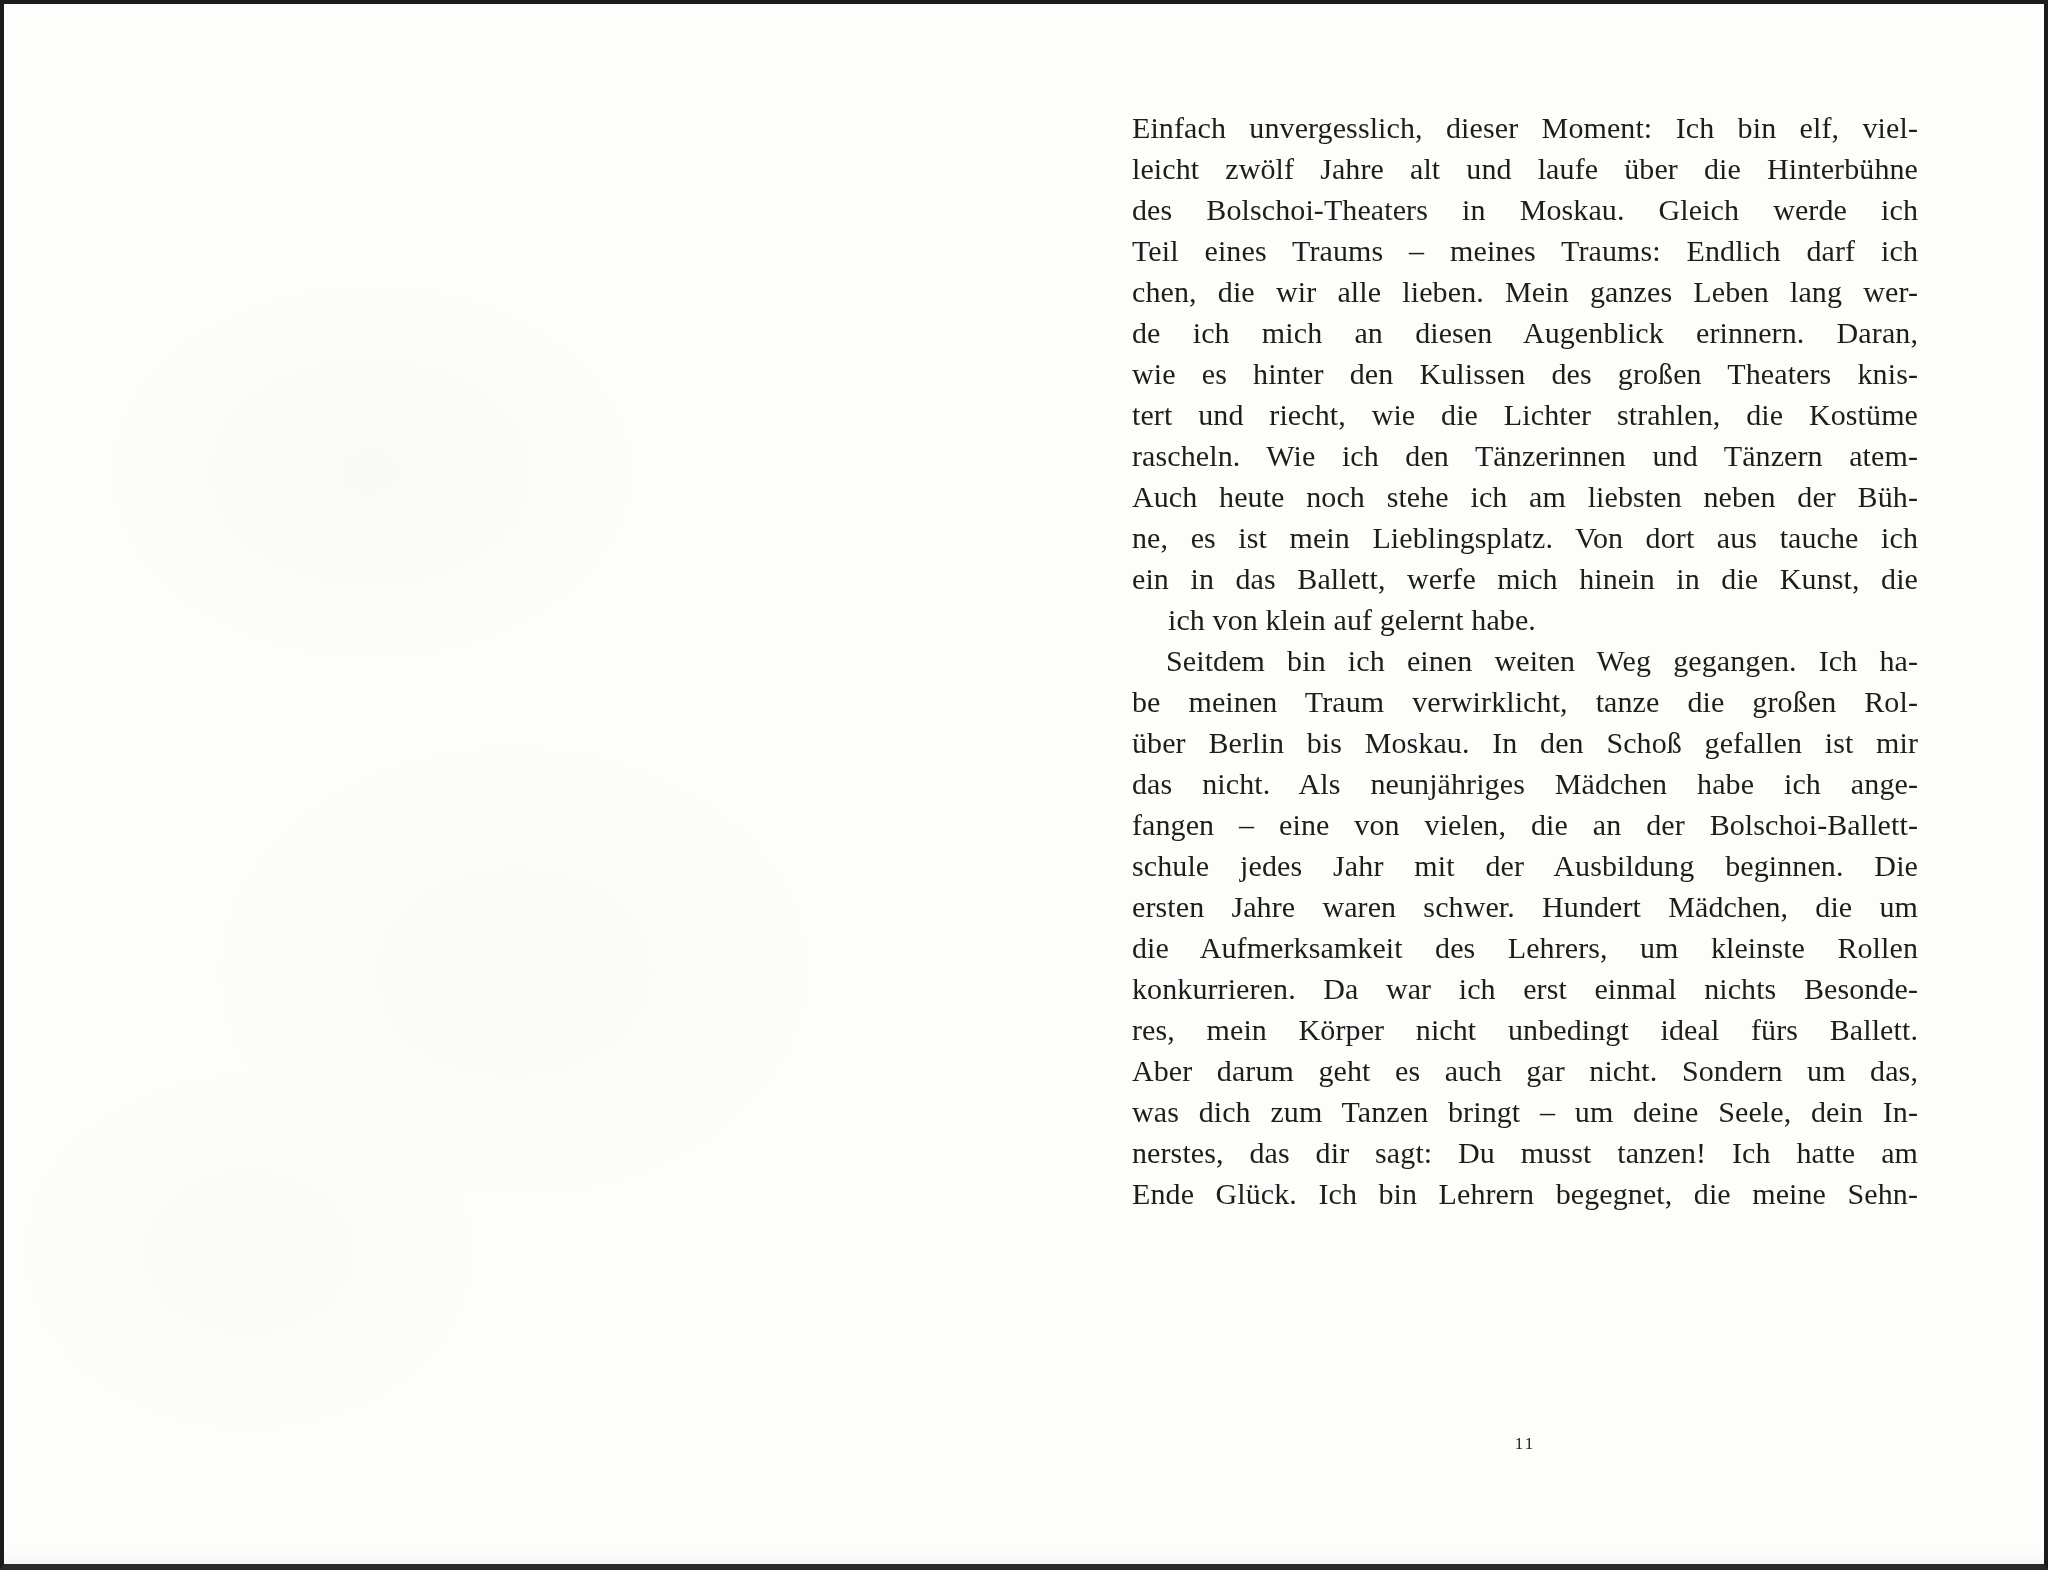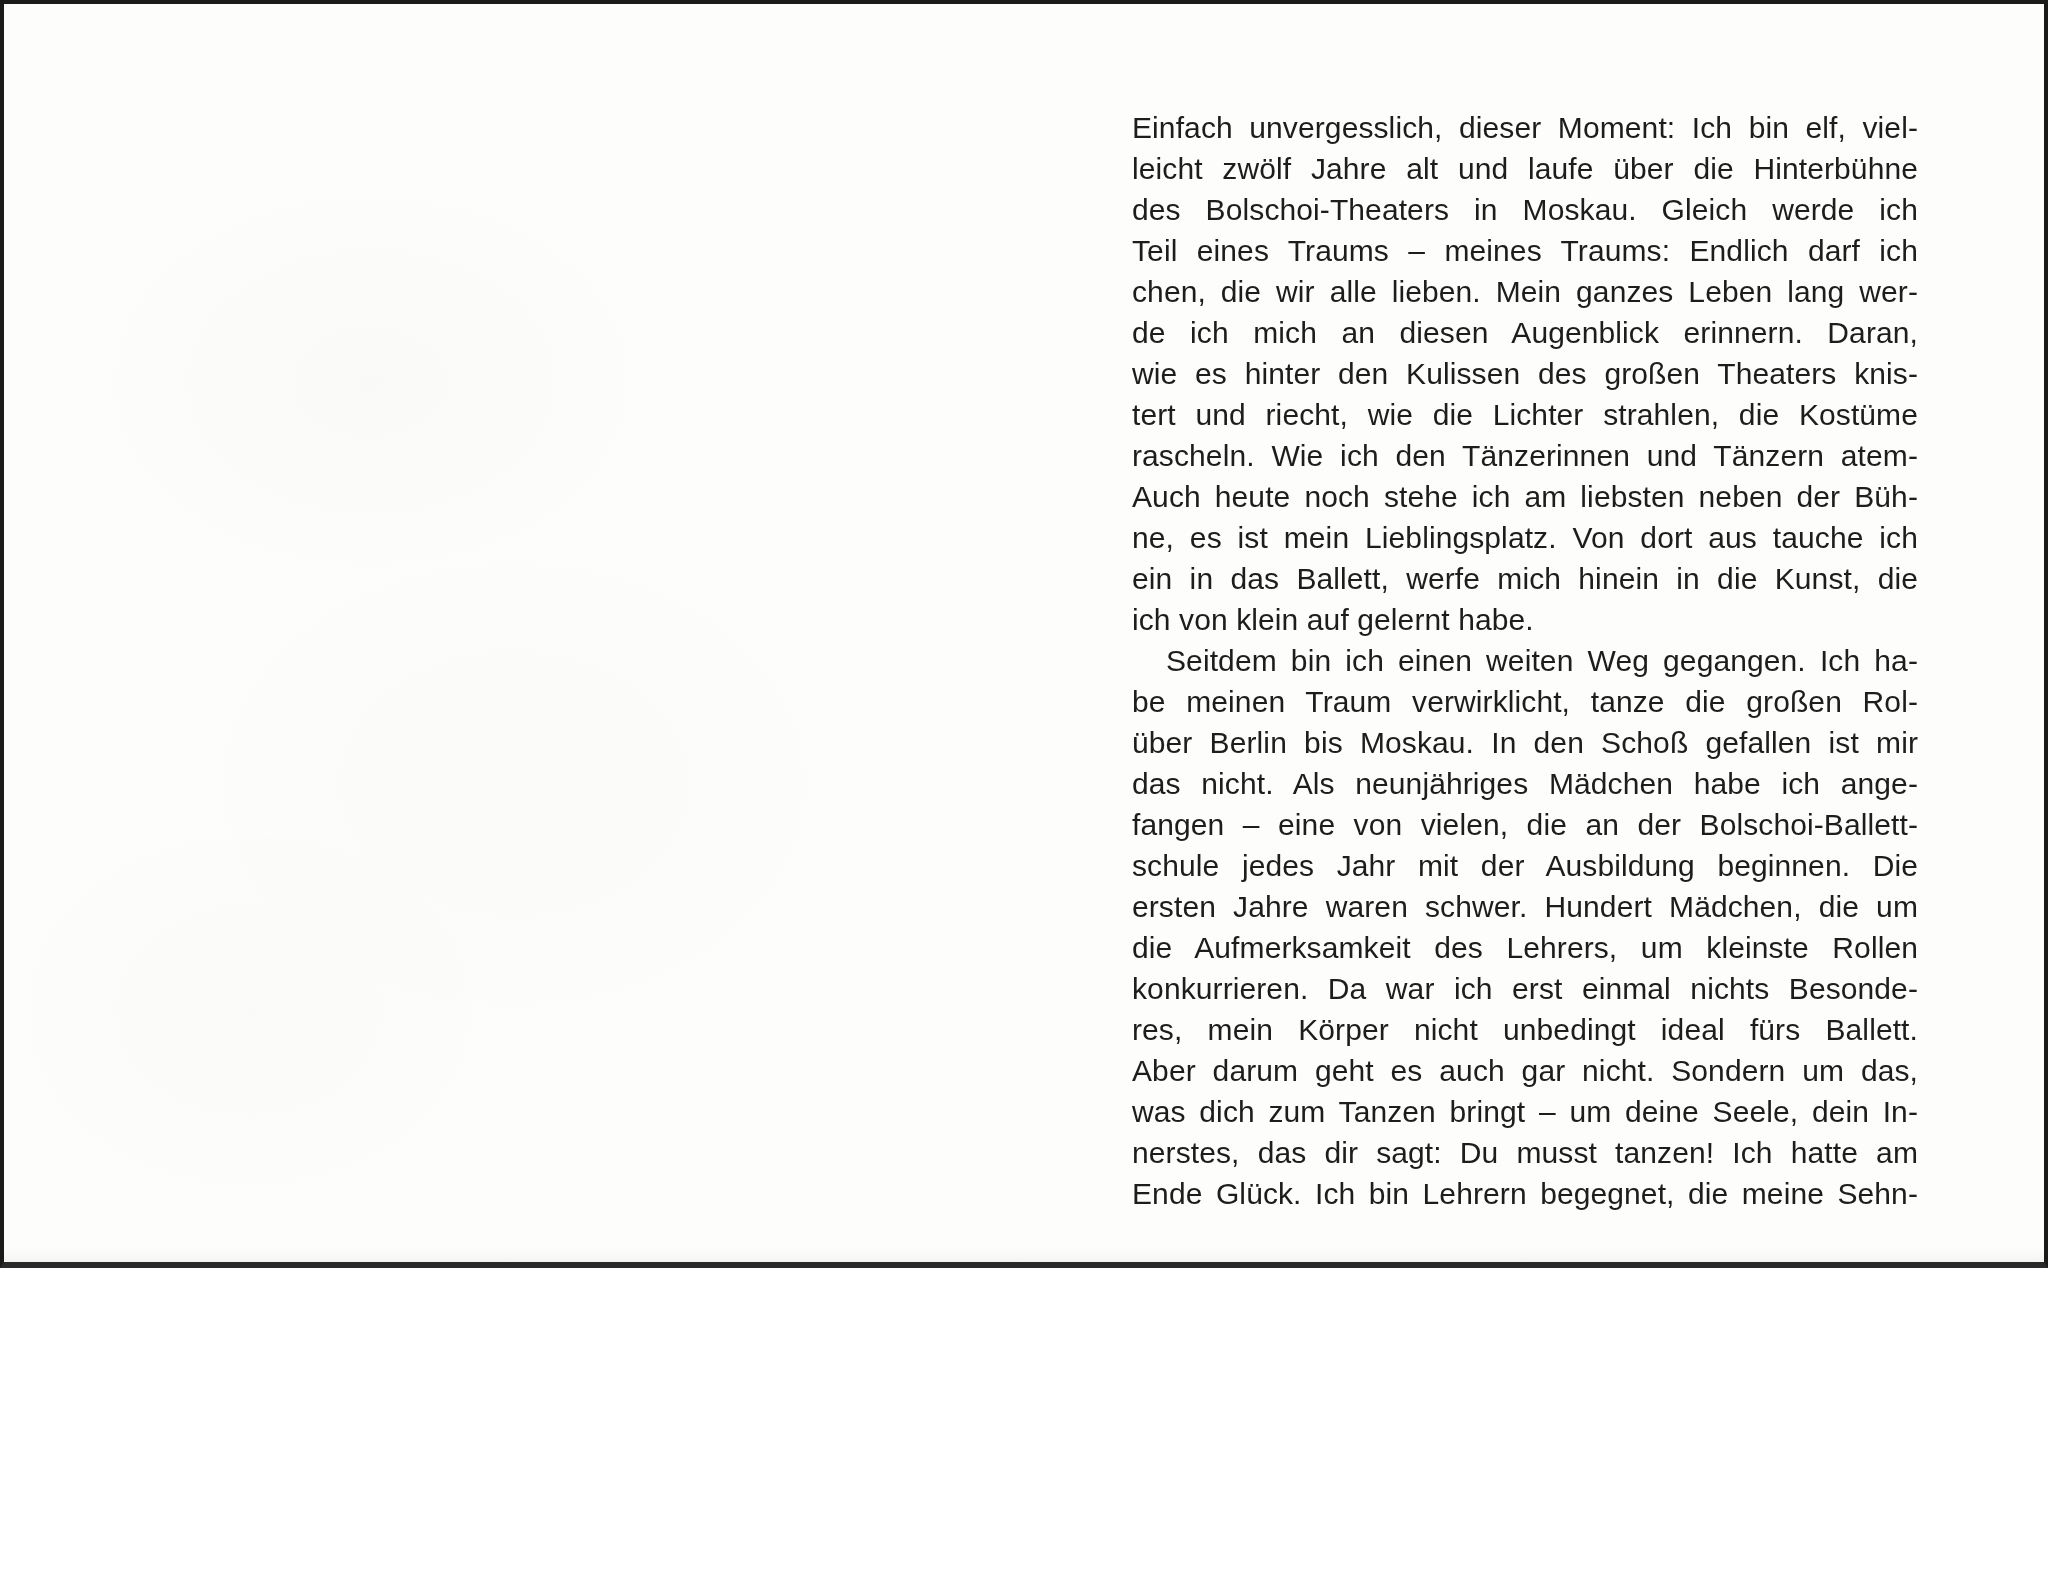--- a/index.html
+++ b/index.html
@@ -3,29 +3,29 @@
 <meta charset="utf-8">
 <style>
   :root{
     --ink:#1d1d1b;
     --paper:#fdfdfc;
     --frame:#1b1b1b;
   }
   html,body{margin:0;padding:0;background:#ffffff;}
   .scan{
     position:relative;
-    width:2048px;height:1268px;
+    width:2048px;height:1570px;
     box-sizing:border-box;
     background:var(--paper);
     border-top:4px solid var(--frame);
     border-left:4px solid var(--frame);
     border-right:4px solid var(--frame);
     border-bottom:6px solid #2a2a2a;
     overflow:hidden;
-    font-family:Liberation Sans, sans-serif;
+    font-family:Liberation Serif, serif;
     color:var(--ink);
   }
   
   .scan::before{
     content:"";
     position:absolute;inset:0;
     background:
       radial-gradient(420px 300px at 18% 30%, rgba(0,0,0,0.015), rgba(0,0,0,0) 70%),
       radial-gradient(500px 380px at 25% 62%, rgba(0,0,0,0.013), rgba(0,0,0,0) 70%),
       radial-gradient(380px 300px at 12% 80%, rgba(0,0,0,0.012), rgba(0,0,0,0) 70%),
@@ -39,21 +39,21 @@
     line-height:41px;
     letter-spacing:0.1px;
   }
   .line{
     text-align:justify;
     text-align-last:justify;
     white-space:normal;
     height:41px;
     overflow:visible;
   }
-  .line.para-end{text-align-last:left;}
+  .line.para-end{text-align-last:left;margin-left:36px;}
   .line.indent{text-indent:34px;}
   .line .it{font-style:italic;}
   .page-number{
     position:absolute;
     left:1128px;top:1426px;width:786px;
     text-align:center;
     font-size:17px;
     line-height:28px;
     letter-spacing:2px;
     color:#222220;

